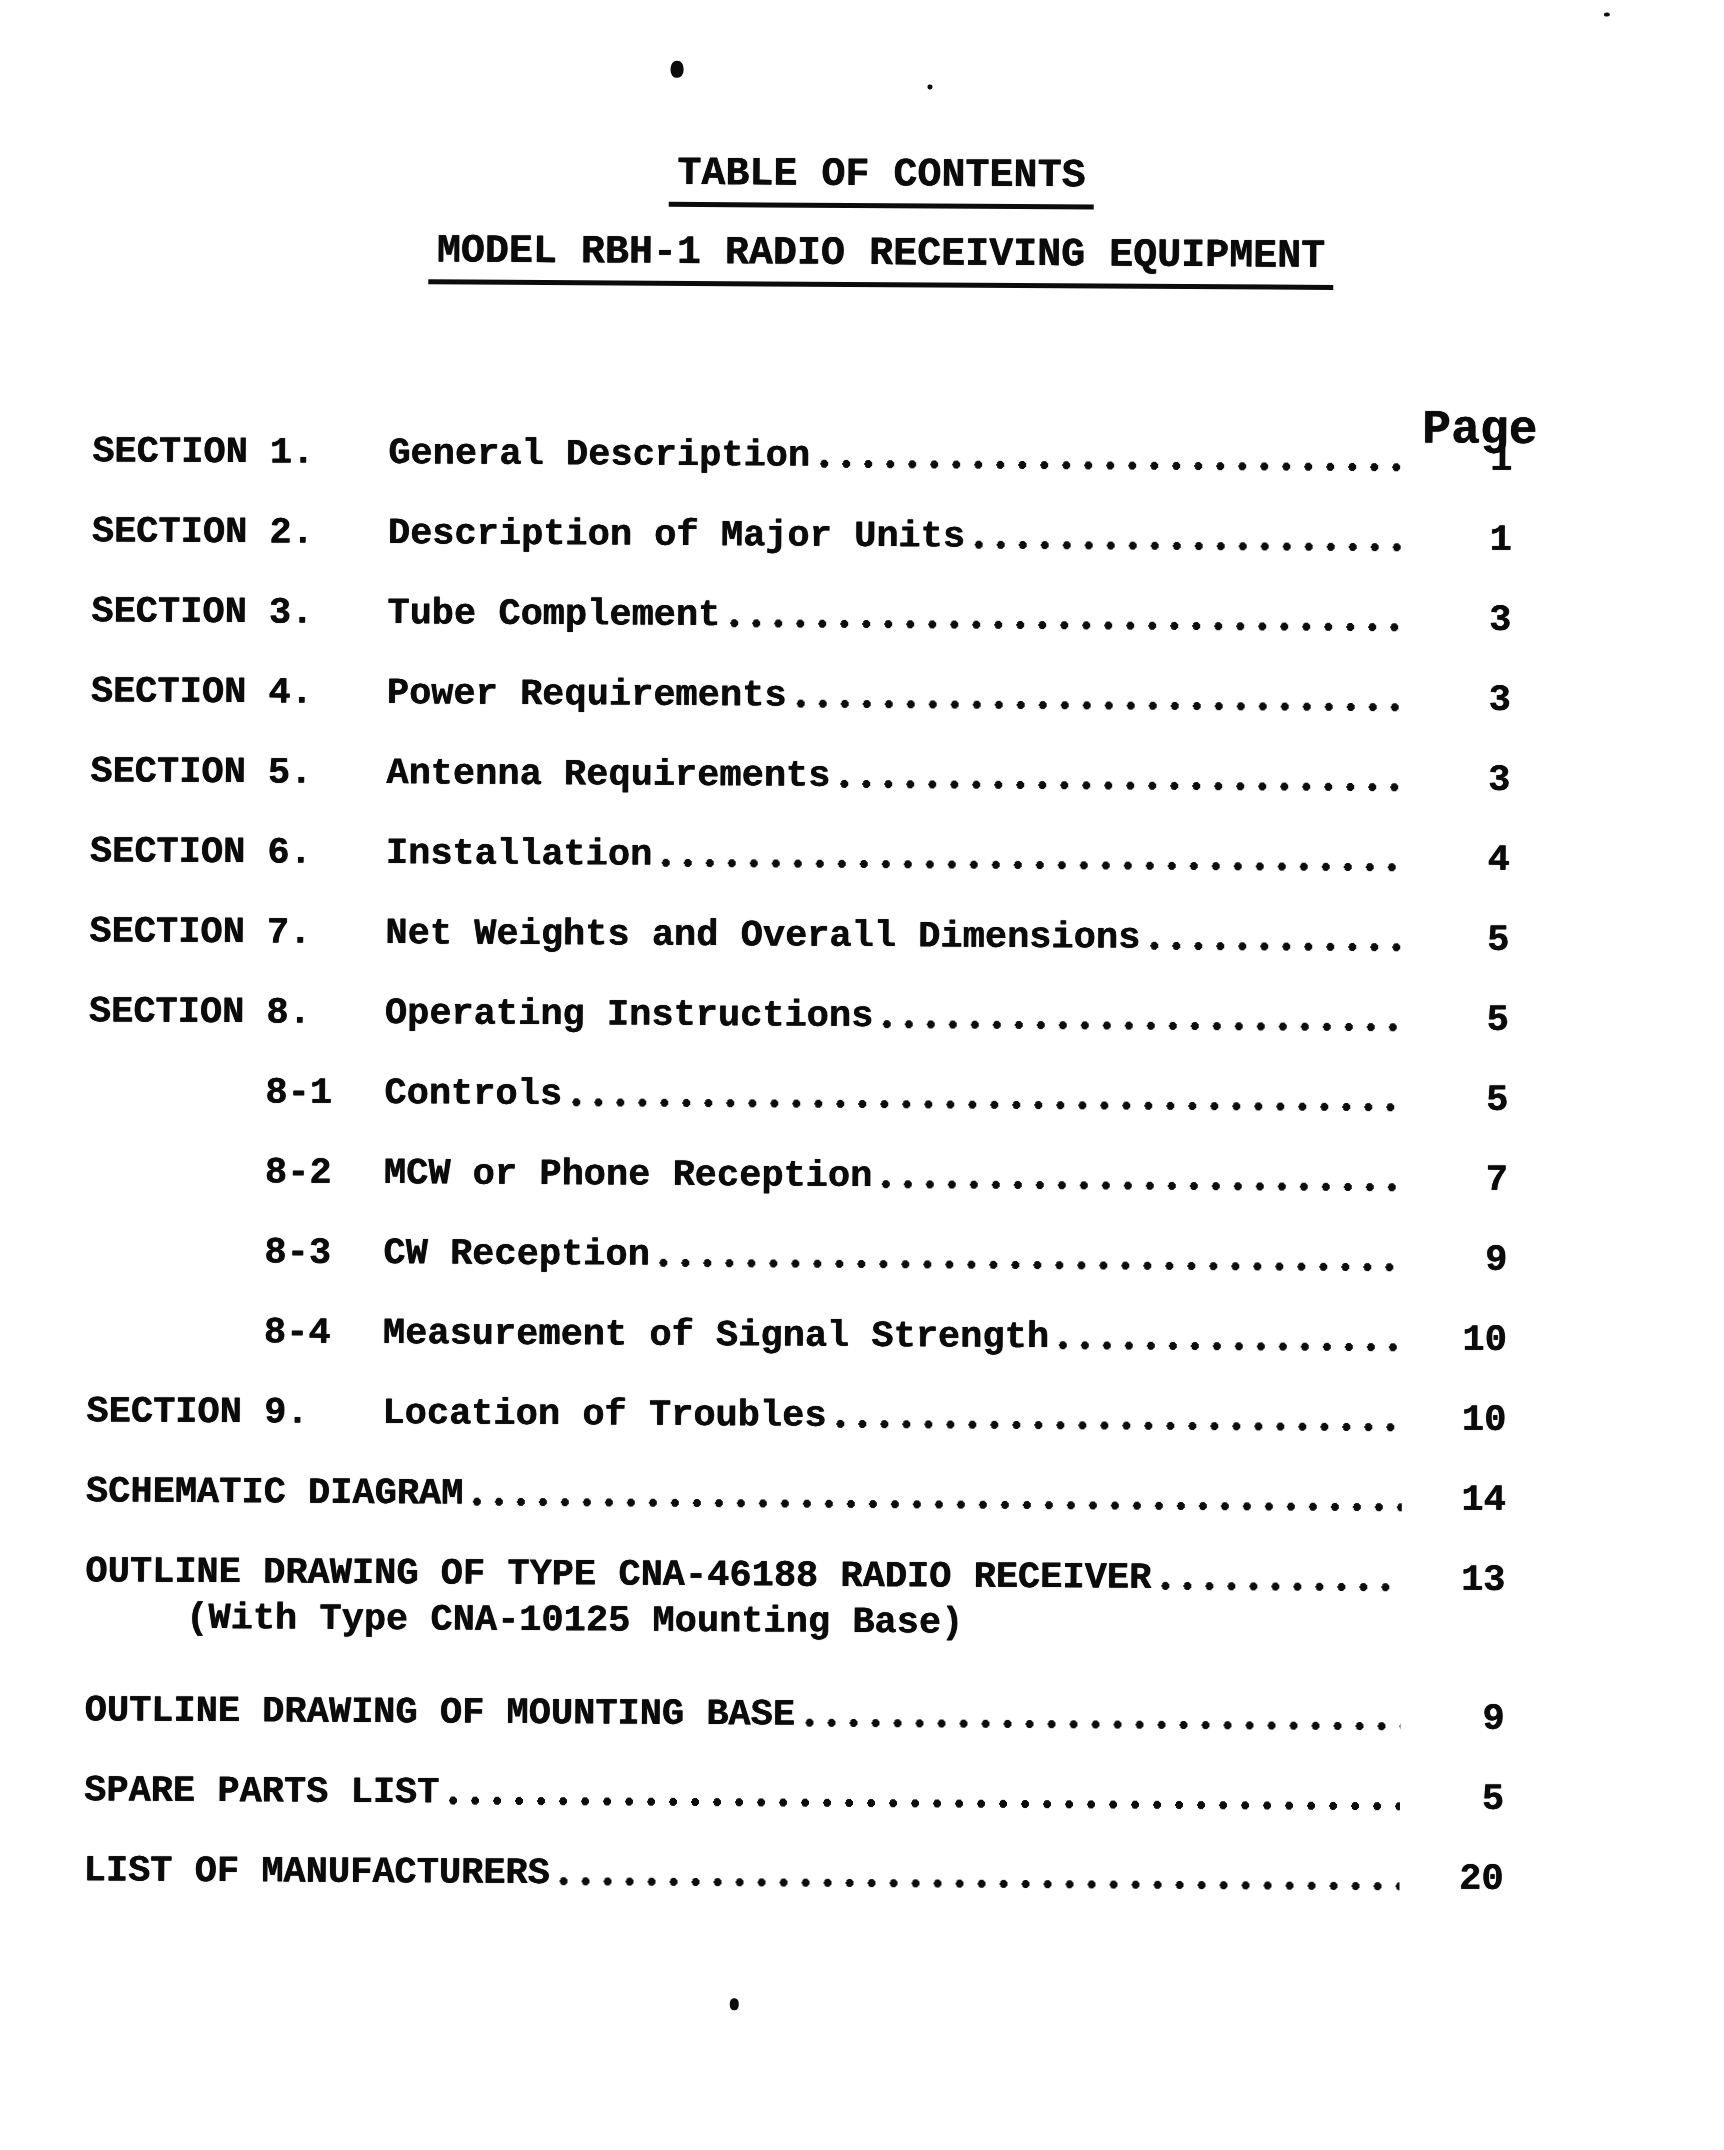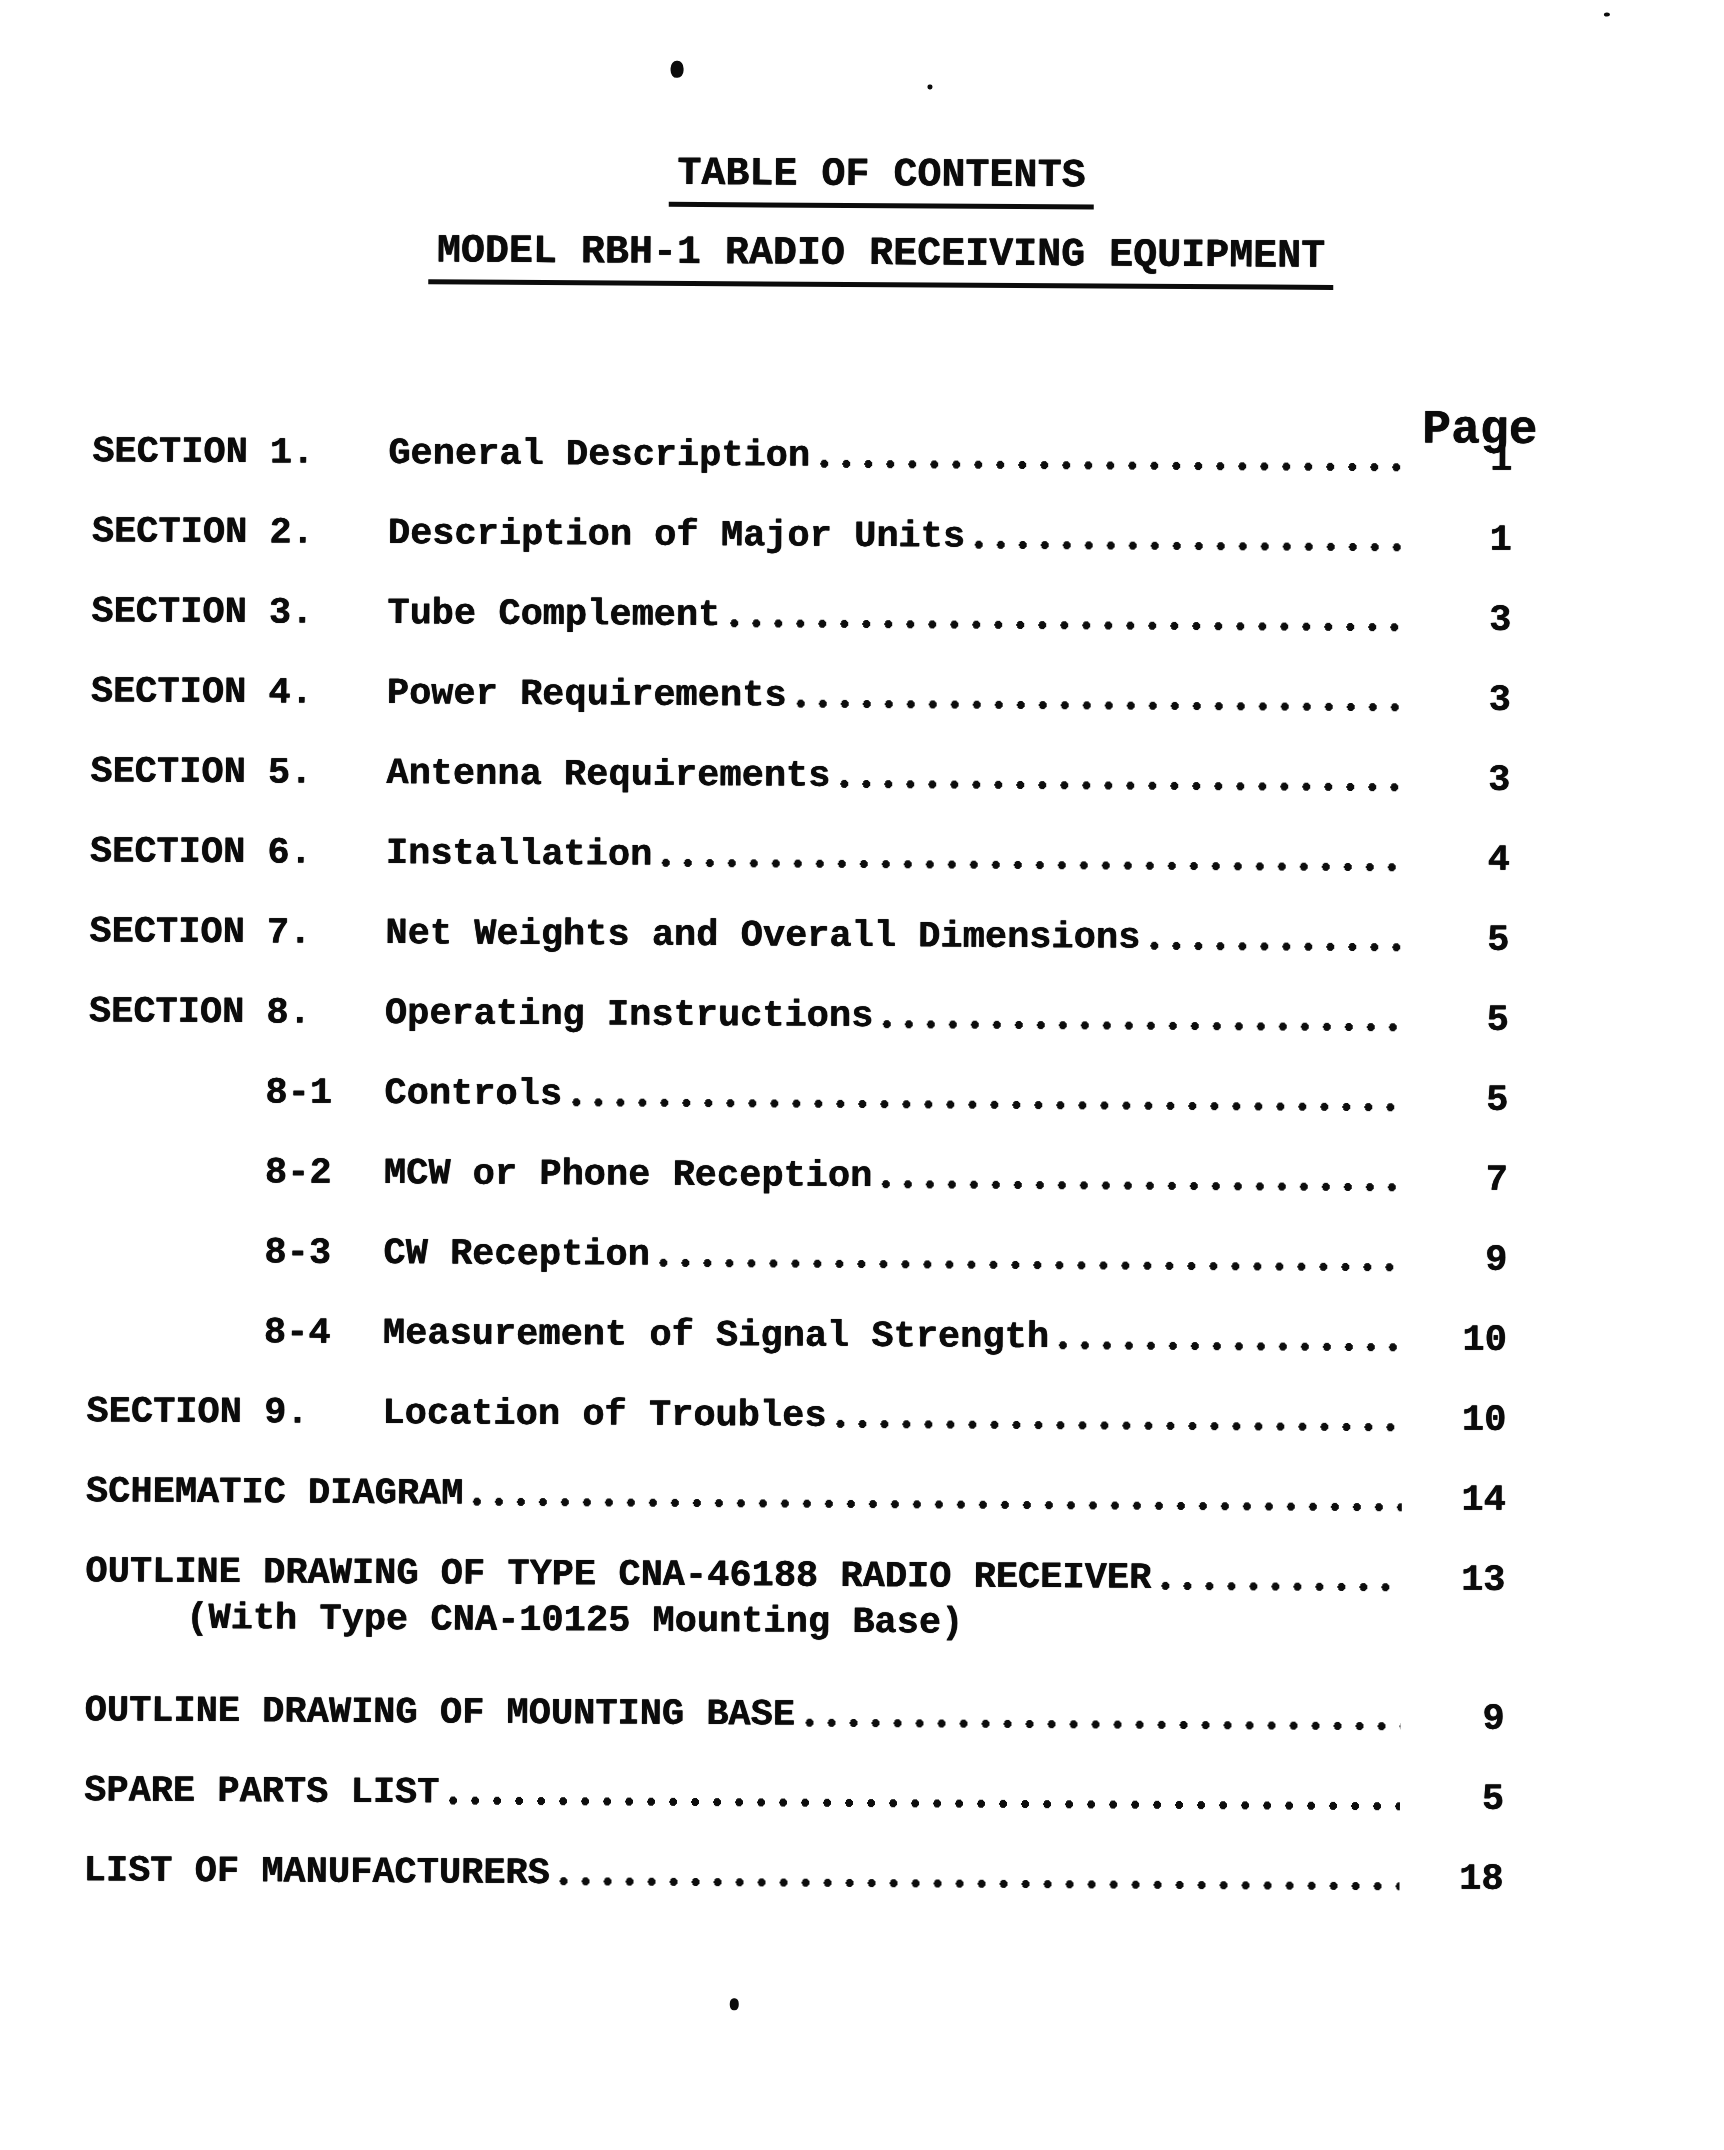--- a/index.html
+++ b/index.html
@@ -271,20 +271,20 @@
       <span class="leader"></span>
       <span class="pagenum">5</span>
     </div>
 
   </div>
       <div class="entry">
     <div class="line">
 
       <span class="label">LIST OF MANUFACTURERS</span>
       <span class="leader"></span>
-      <span class="pagenum">18</span>
+      <span class="pagenum">20</span>
     </div>
 
   </div>
     </div>
 
 </div>
 
 
 </body></html>

